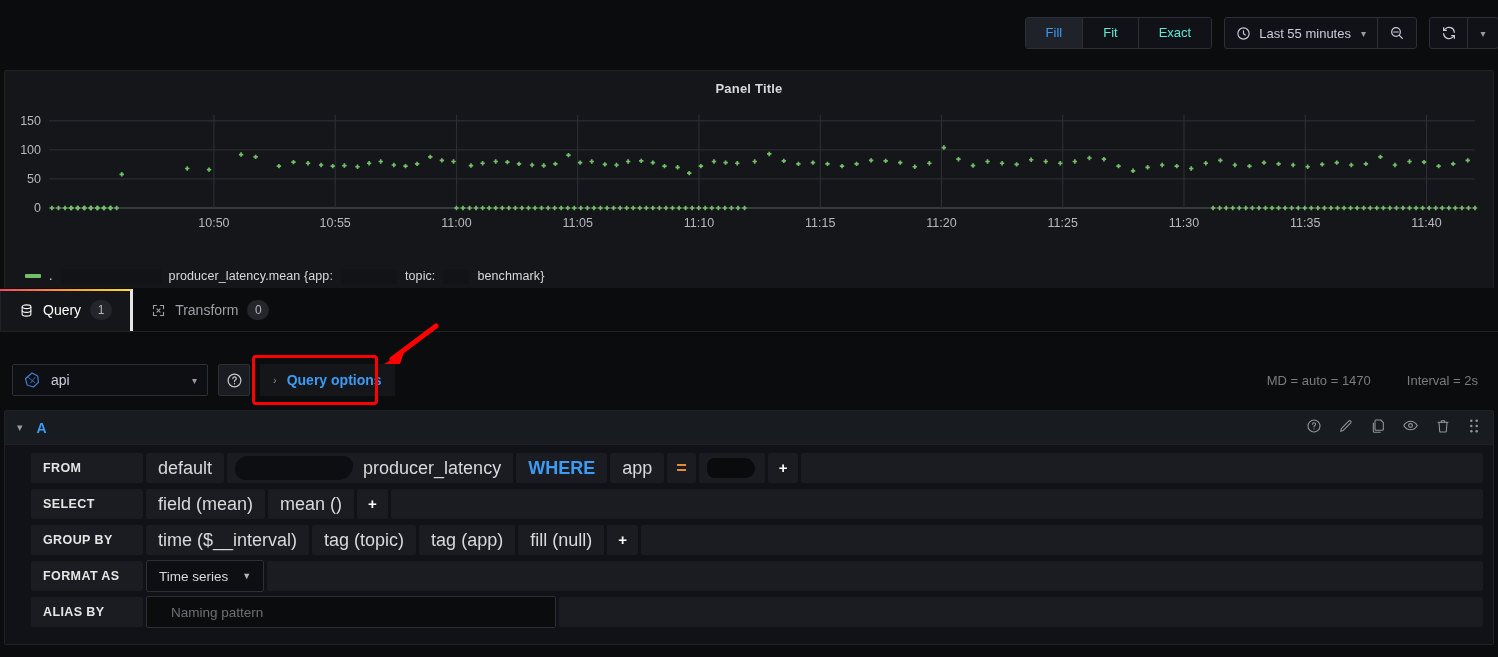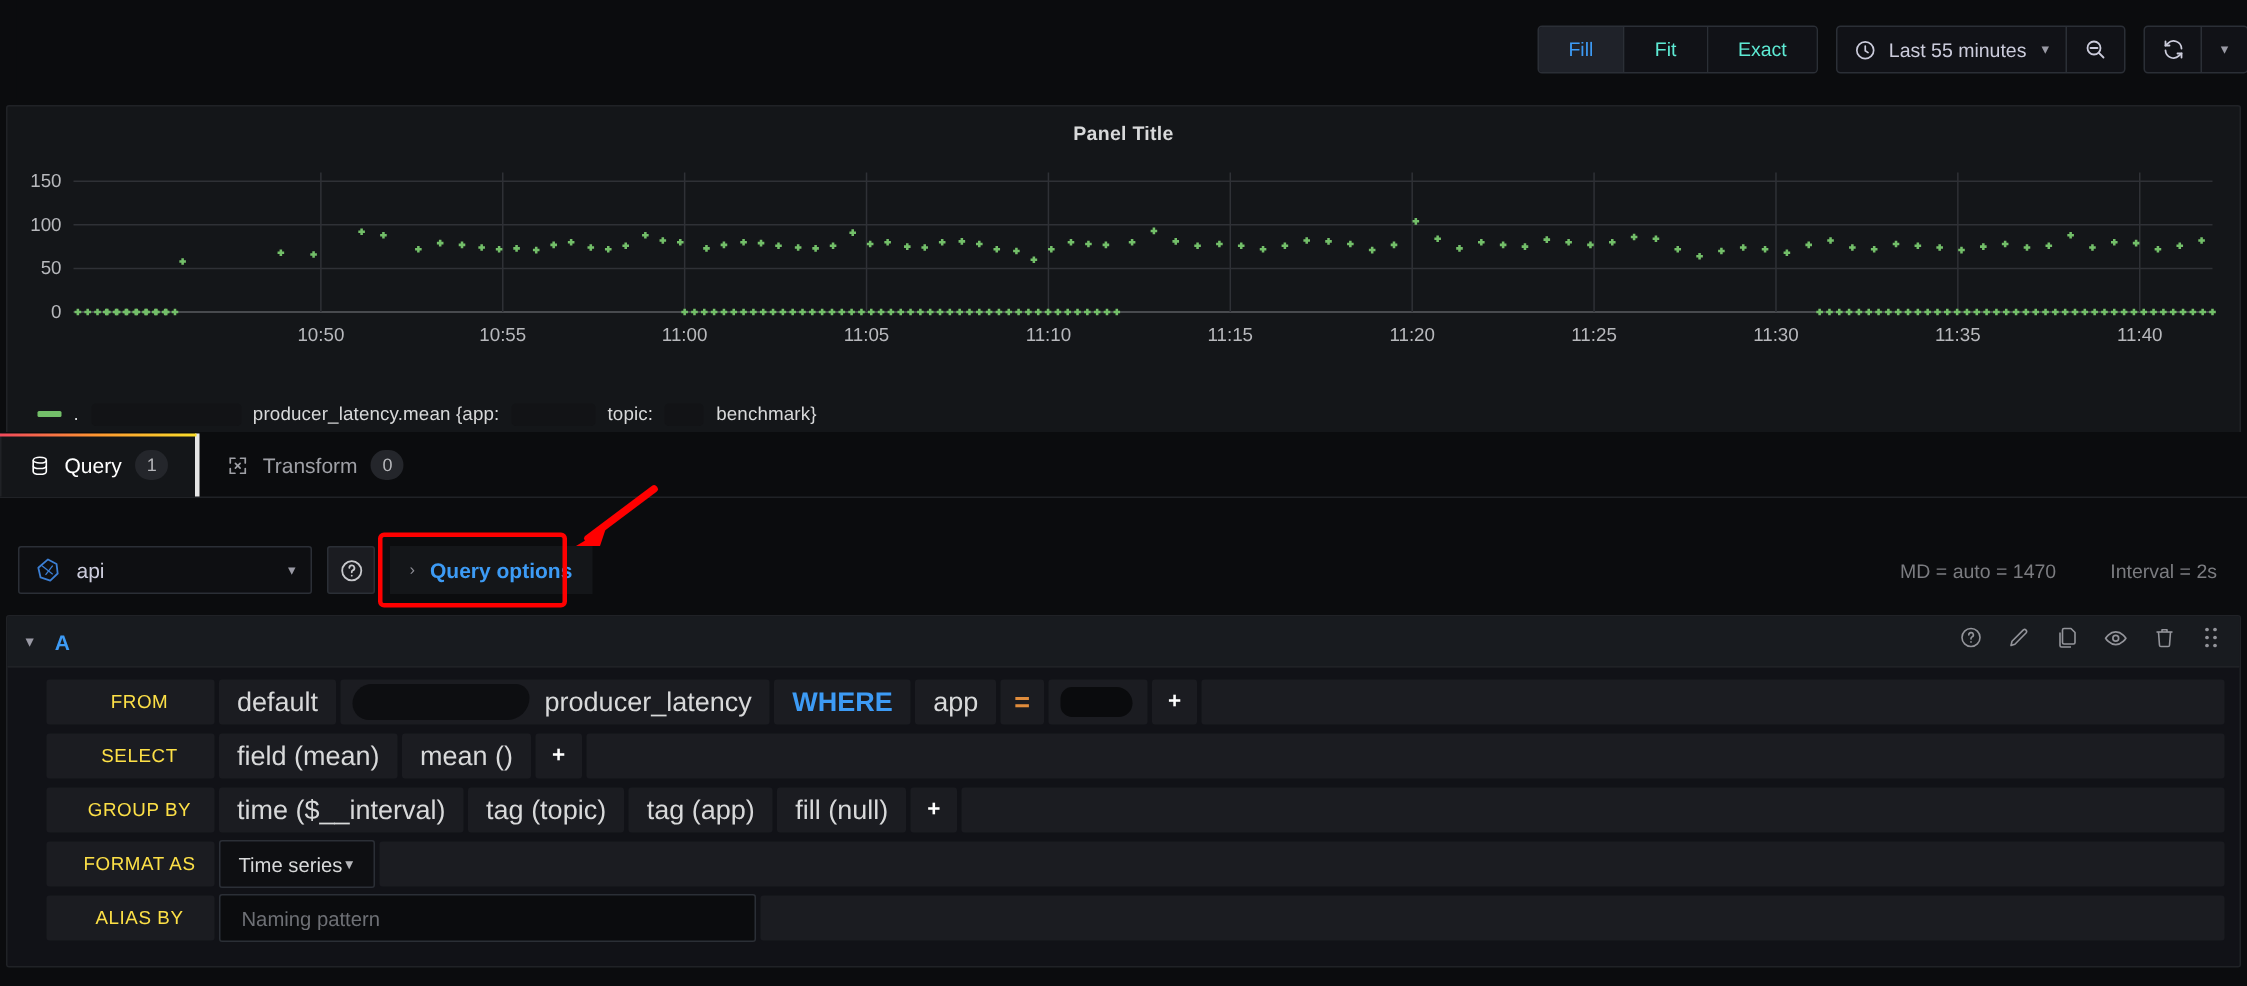--- a/index.html
+++ b/index.html
@@ -160,23 +160,23 @@
   }
   .q-caret { color: #9a9aa5; font-size: 11px; cursor: pointer; }
   .q-letter { color: #3d9bf5; font-size: 14px; font-weight: bold; }
   .q-actions { margin-left: auto; display: flex; align-items: center; gap: 16px; }
   .q-actions .act { cursor: pointer; opacity: .85; }
 
   .q-rows { padding: 8px 10px 0 26px; }
   .q-row { display: flex; align-items: center; height: 30px; margin-bottom: 6px; }
   .q-label {
     width: 112px; height: 30px; line-height: 30px;
-    font-size: 12.5px; font-weight: normal; color: #fde047;
+    font-size: 12.5px; font-weight: bold; color: #e5e5e5;
     letter-spacing: .4px; padding-left: 12px;
-    background: #1b1c21; border-radius: 2px; text-align: center;
+    background: #1b1c21; border-radius: 2px;
   }
   .q-seg {
     height: 30px; line-height: 30px; padding: 0 12px; margin-left: 3px;
     background: #1b1c21; border-radius: 2px;
     font-size: 18px; color: #d8d9da; cursor: pointer; white-space: nowrap;
   }
   .q-seg.kw { color: #3d9bf5; font-weight: bold; }
   .q-seg.op { color: #e08c3c; font-weight: bold; padding: 0 9px; }
   .q-seg.plus { color: #ffffff; font-weight: bold; padding: 0 11px; font-size: 15px; }
   .q-seg.redacted { width: 66px; position: relative; }
@@ -185,28 +185,28 @@
     background: #0a0b0d; border-radius: 10px 14px 12px 10px;
   }
   .q-seg.measure { position: relative; padding-left: 136px; }
   .q-seg.measure .blob {
     position: absolute; left: 8px; top: 3px; width: 118px; height: 24px;
     background: #0d0e11; border-radius: 14px 10px 16px 12px;
   }
   .q-filler { flex: 1; height: 30px; margin-left: 3px; background: #1b1c21; border-radius: 2px; }
 
   .q-select {
-    height: 32px; display: flex; align-items: center; 
+    height: 32px; display: flex; align-items: center; gap: 14px;
     padding: 12px 12px; margin-left: 3px;
     background: #0e0f12; border: 1px solid #2b2f36; border-radius: 2px;
     font-size: 13.5px; color: #d8d9da; cursor: pointer;
   }
   .q-select .chev { color: #b5b6ba; font-size: 9px; }
   .q-input {
-    height: 32px; width: 358px; margin-left: 3px; padding: 0 14px;
+    height: 32px; width: 410px; margin-left: 3px; padding: 0 24px;
     background: #0b0c0e; border: 1px solid #2b2f36; border-radius: 2px;
     font-size: 13.5px; color: #ccccdc;
     font-family: "Liberation Sans", sans-serif;
   }
   .q-input::placeholder { color: #6e7075; }
 </style>
 </head>
 <body>
 
 <div class="app">

